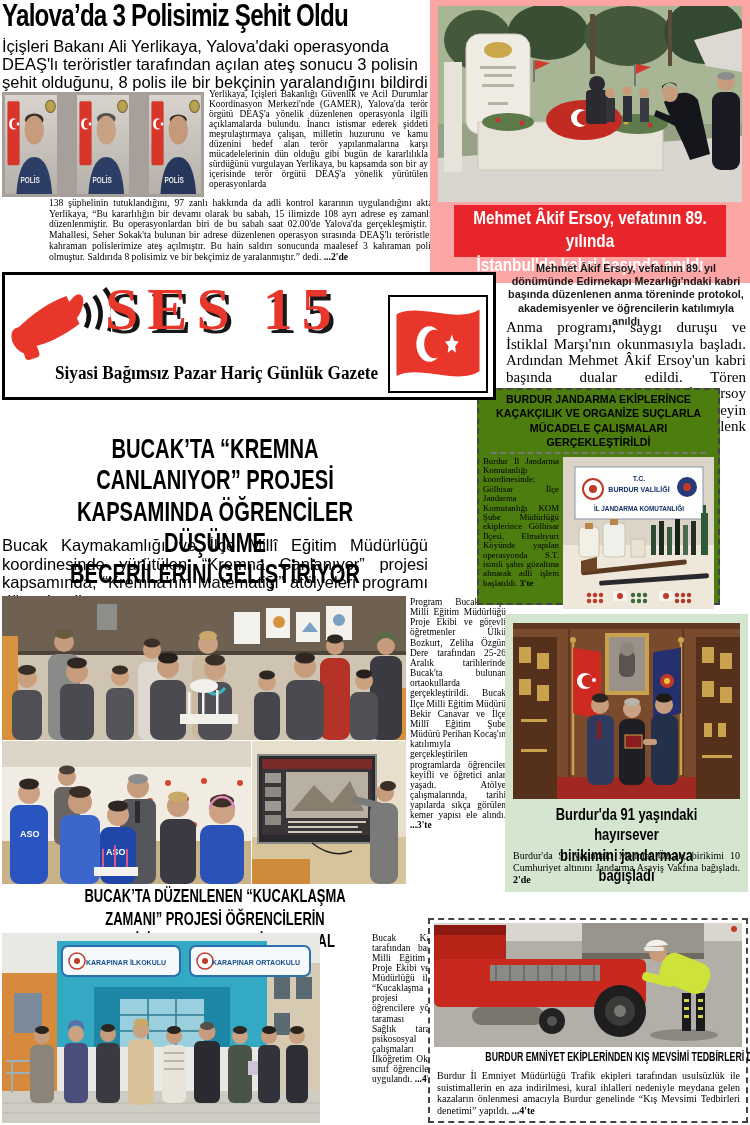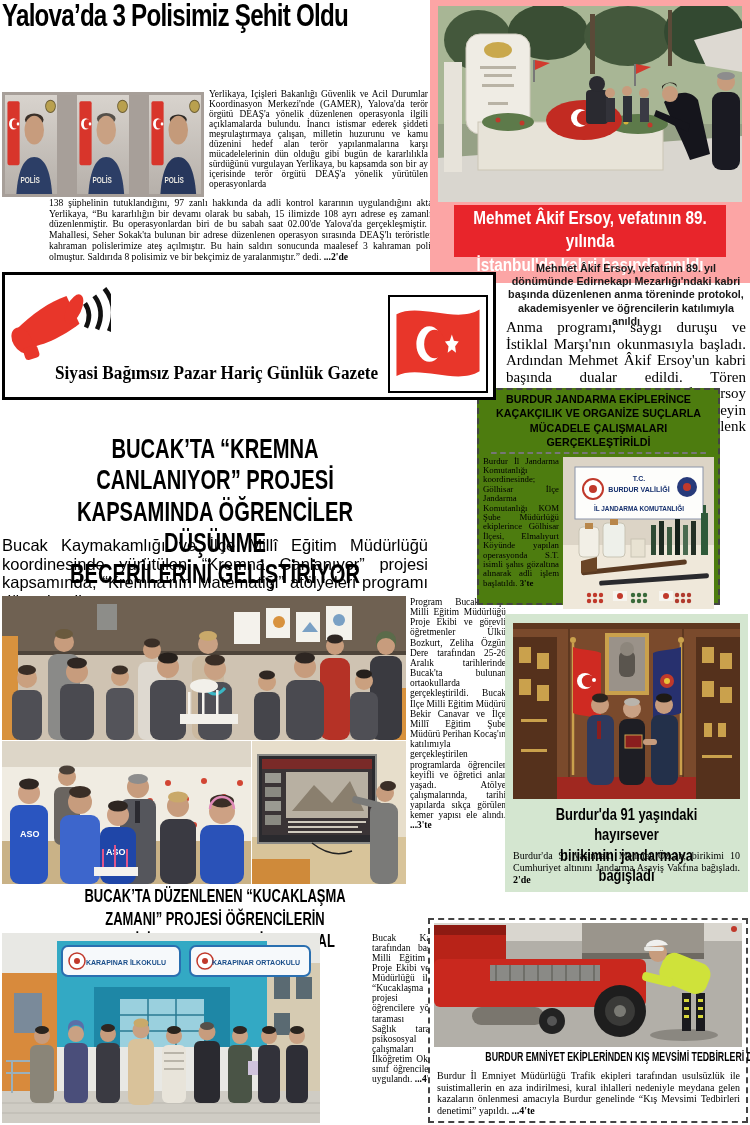--- a/index.html
+++ b/index.html
@@ -62,20 +62,21 @@
   #emniyet-headline{position:absolute;left:0;top:129px;width:100%;text-align:center;font-weight:900;font-size:13.5px;
     white-space:nowrap;transform:scaleX(.65);transform-origin:center top;}
   #emniyet-body{position:absolute;left:7px;top:150px;width:303px;font-size:10px;line-height:1.15;}
 </style>
 </head>
 <body>
 
 <div id="page">
 
   <div id="yalova-headline" class="abs hl">Yalova’da 3 Polisimiz Şehit Oldu</div>
+  <div id="yalova-lede" class="abs">İçişleri Bakanı Ali Yerlikaya, Yalova'daki operasyonda DEAŞ'lı teröristler tarafından açılan ateş sonucu 3 polisin şehit olduğunu, 8 polis ile bir bekçinin yaralandığını bildirdi</div>
 
   <div id="police-photos" class="abs">
     <div class="portrait">
       <svg viewBox="0 0 64 96" preserveAspectRatio="none">
         <rect x="3" y="6" width="15" height="62" rx="2" fill="#d8352b"></rect>
         <circle cx="10.5" cy="28" r="5.5" fill="#fff"></circle>
           <circle cx="12.8" cy="28" r="4.4" fill="#d8352b"></circle>
         <circle cx="16" cy="28" r="1.6" fill="#fff"></circle>
         <circle cx="56" cy="11" r="6" fill="#b9a04e" stroke="#6b5d33"></circle>
         <ellipse cx="36" cy="24" rx="11.5" ry="6" fill="#3a3029"></ellipse>
@@ -184,20 +185,21 @@
   <div id="masthead" class="abs">
     <svg class="abs" style="left:4px;top:8px;width:102px;height:88px" viewBox="0 0 110 95">
       <path d="M14 70 L8 50 C24 34 44 20 62 14 L76 44 C58 58 34 70 14 70 Z" fill="#e8362a"></path>
       <ellipse cx="14" cy="62" rx="10" ry="15" fill="#e8362a" transform="rotate(-30 14 62)"></ellipse>
       <ellipse cx="70" cy="28" rx="8" ry="17" fill="#e8362a" transform="rotate(25 70 28)"></ellipse>
       <rect x="16" y="68" width="16" height="14" rx="4" fill="#e8362a" transform="rotate(-18 24 75)"></rect>
       <path d="M82 22 q8 12 1 26" stroke="#111" stroke-width="5" fill="none"></path>
       <path d="M92 14 q12 16 3 36" stroke="#111" stroke-width="5" fill="none"></path>
       <path d="M103 6 q16 20 5 46" stroke="#111" stroke-width="5" fill="none"></path>
     </svg>
+    <div id="ses-title" class="abs">SES 15</div>
     <div id="slogan" class="abs">Siyasi Bağımsız Pazar Hariç Günlük Gazete</div>
     <div id="flag-box" class="abs">
       <svg style="width:100%;height:100%" viewBox="0 0 104 74" preserveAspectRatio="none">
         <path d="M4 12 C30 2 74 20 100 8 L100 60 C74 72 30 54 4 64 Z" fill="#e8362a"></path>
         <circle cx="42" cy="37" r="15" fill="#fff"></circle>
           <circle cx="48" cy="37" r="12" fill="#e8362a"></circle>
         <polygon points="68,29 70.4,34.2 76,35 71.8,38.9 72.8,44.4 68,41.7 63.2,44.4 64.2,38.9 60,35 65.6,34.2" fill="#fff"></polygon>
       </svg>
     </div>
   </div>

